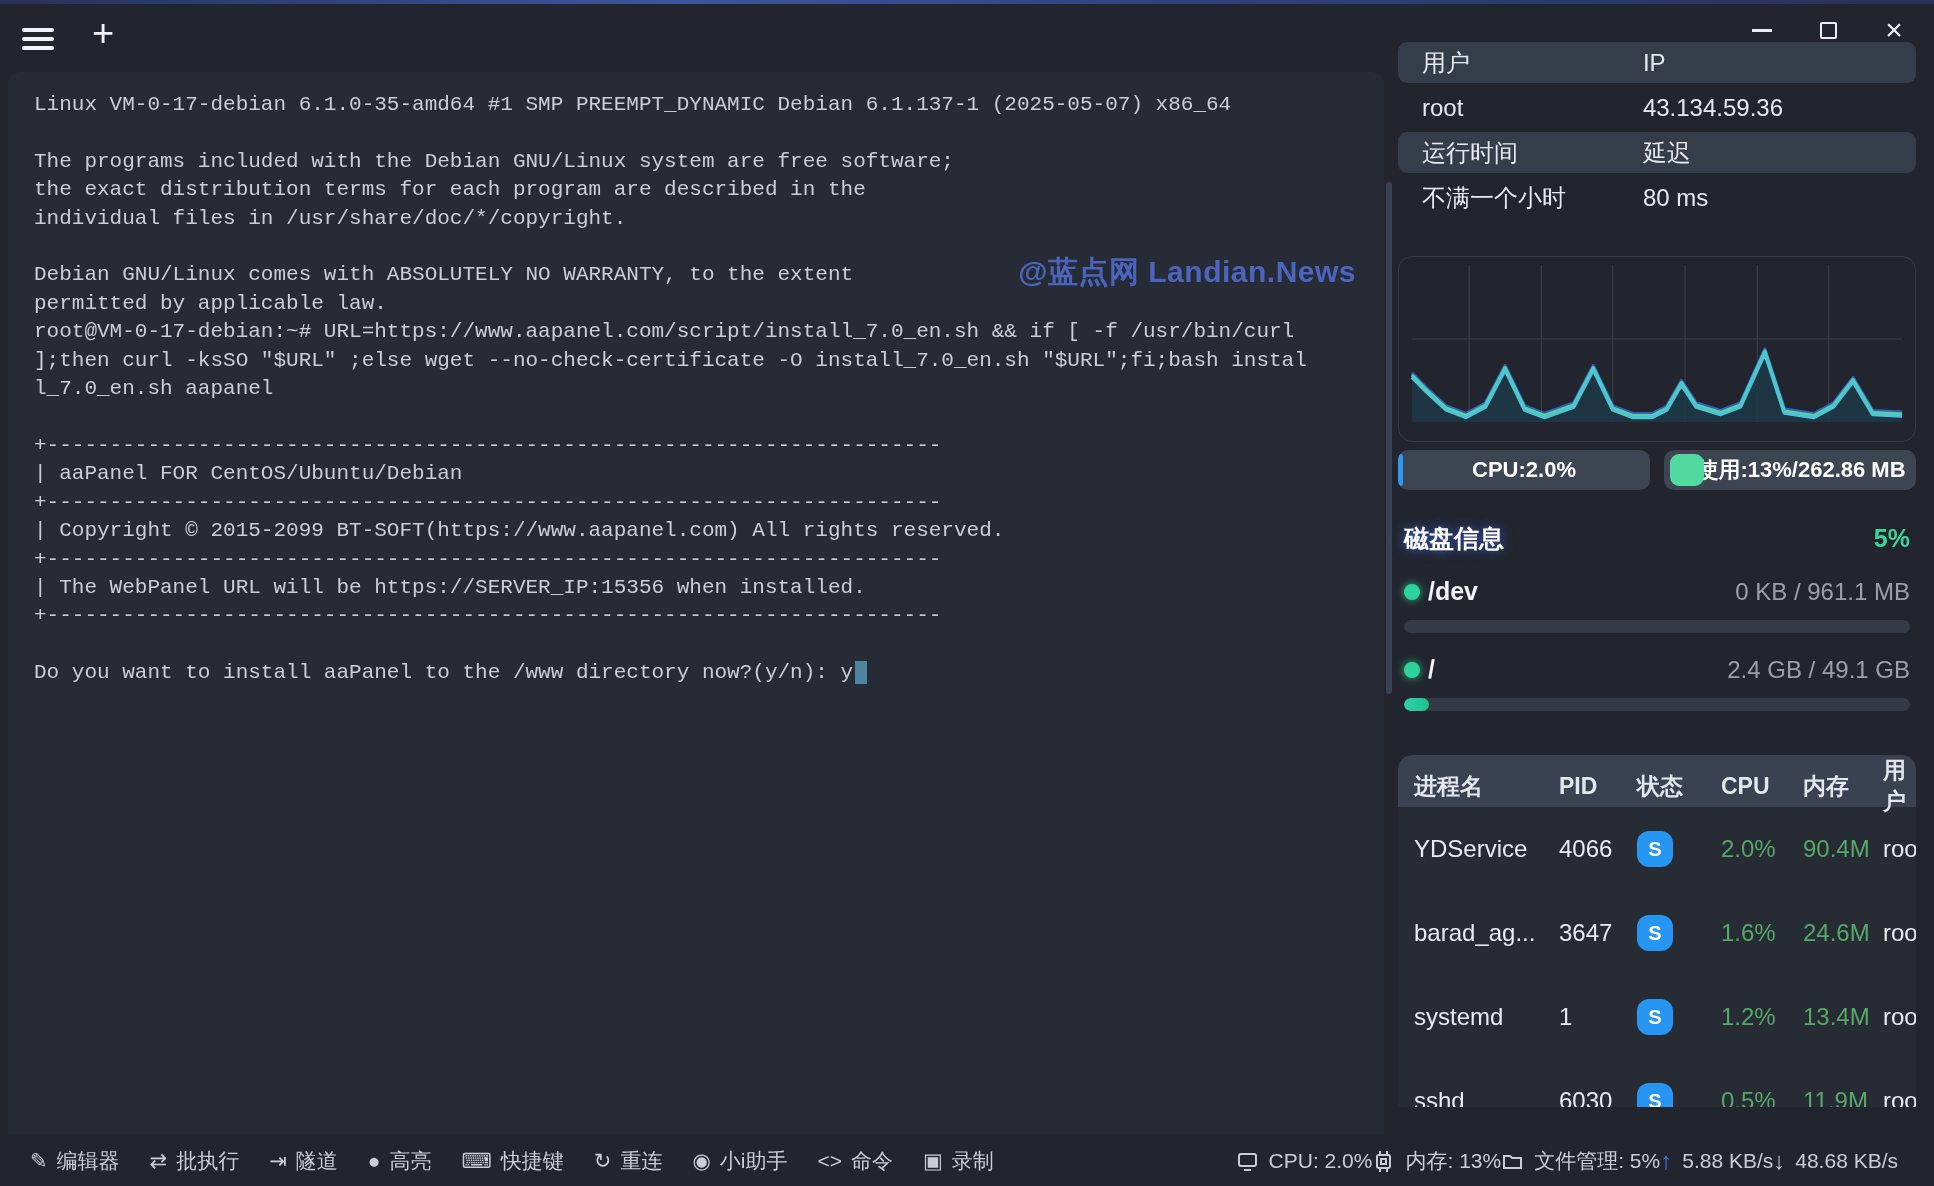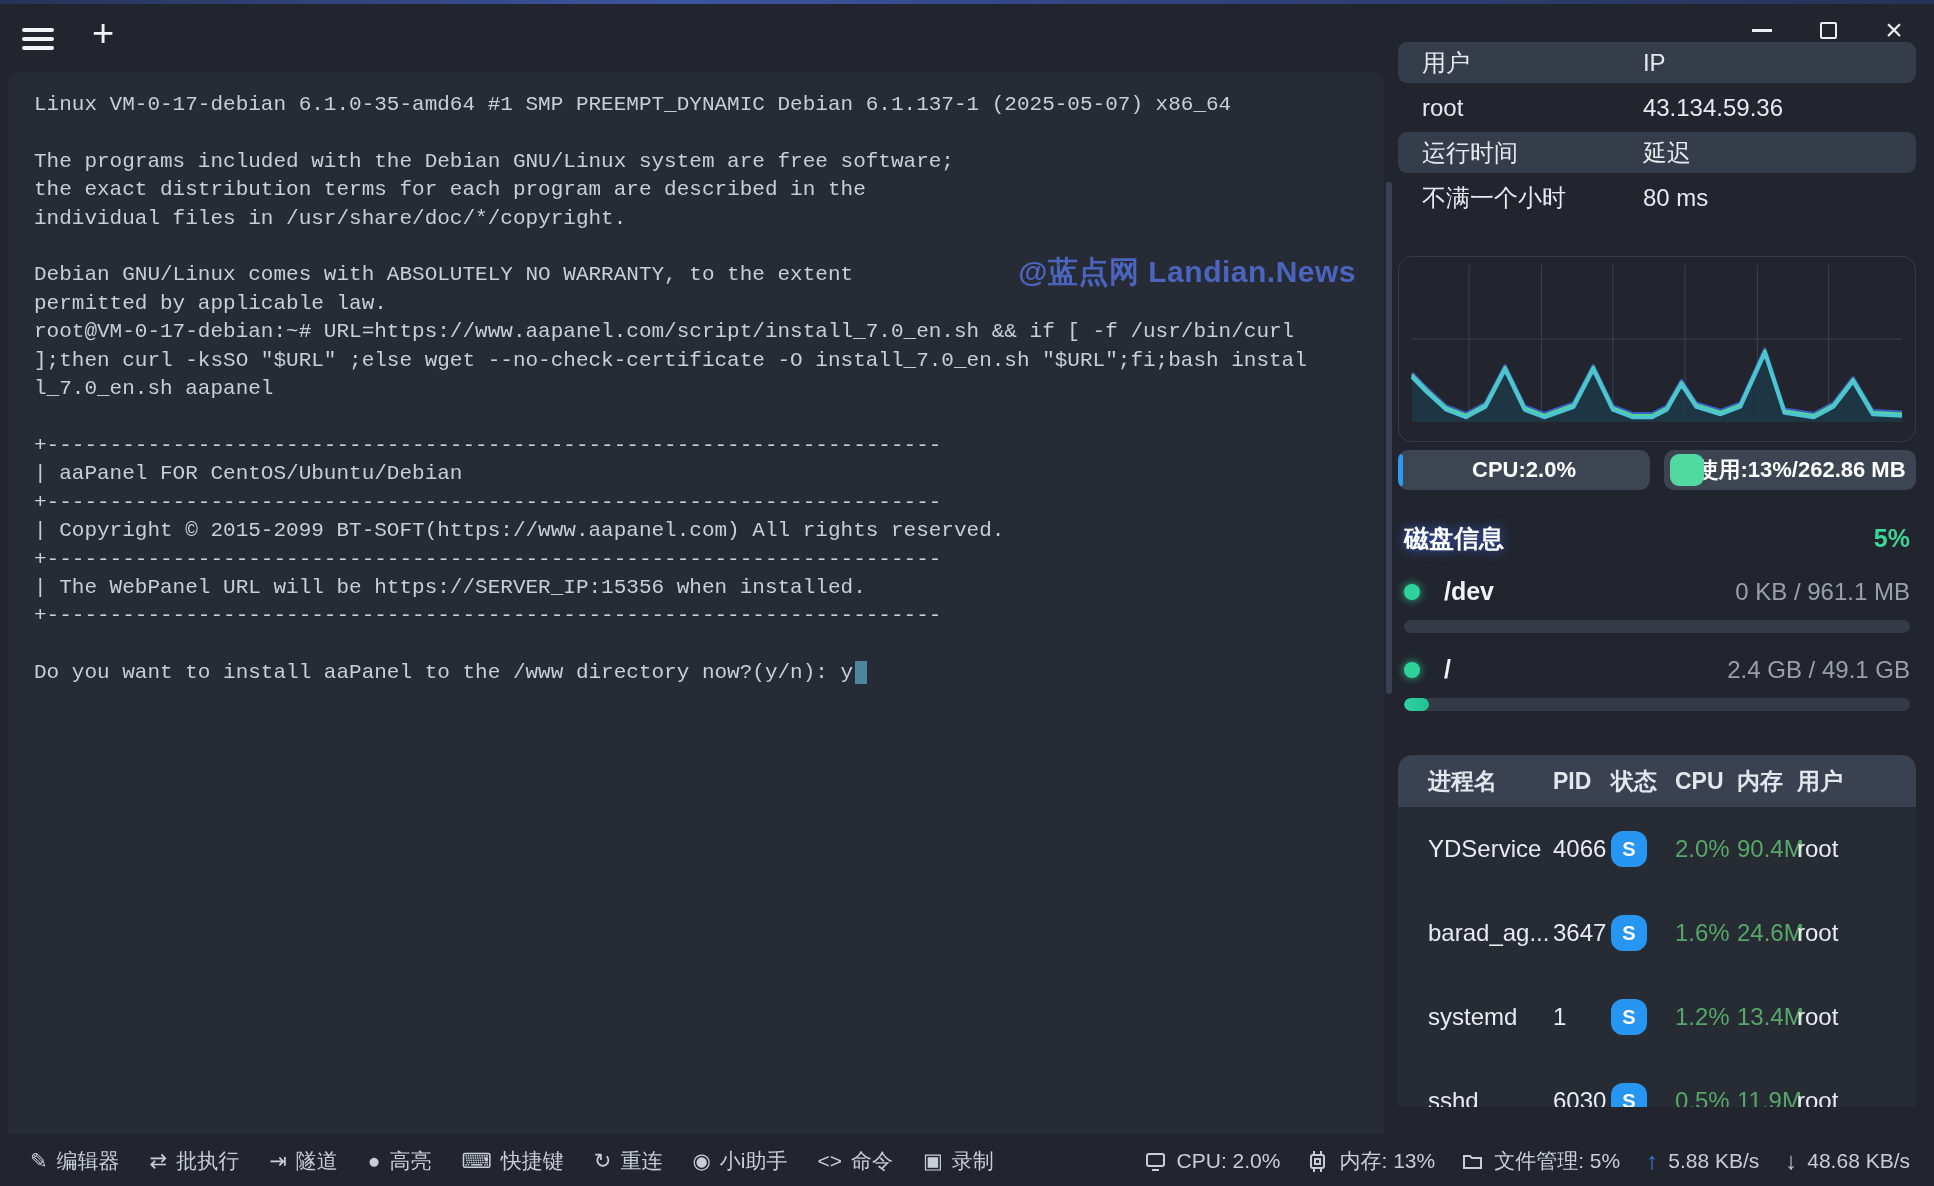--- a/index.html
+++ b/index.html
@@ -57,46 +57,46 @@
     font-size:22px; font-weight:700; color:#fff; overflow:hidden; }
   .pill-accent { position:absolute; left:0; top:4px; bottom:4px; width:5px;
     border-radius:3px; background:#2e9bf0; }
   .mem-chip { position:absolute; left:6px; top:4px; width:34px; height:32px;
     border-radius:9px; background:#52d9a0; }
   
   .disk-head { margin-top:32px; display:flex; justify-content:space-between; align-items:center; padding:0 6px; }
   .disk-title { font-size:25px; font-weight:700; color:#ffffff; text-shadow:0 0 12px rgba(61,102,240,.85); }
   .disk-pct { font-size:25px; font-weight:700; color:#3ed598; }
   .vol-row { margin-top:22px; display:flex; justify-content:space-between; align-items:center; padding:0 6px; }
-  .vol-left { display:flex; align-items:center; gap:24px;text-align:center; }
+  .vol-left { display:flex; align-items:center; gap:8px;text-align:center; }
   .vol-dot { width:16px; height:16px; border-radius:50%; background:#2ed39b;
     box-shadow:0 0 9px rgba(46,211,155,.85); }
   .vol-name { font-size:25px; font-weight:700; color:#f0f2f5; }
   .vol-usage { font-size:24px; color:#9aa0ab; }
   .vol-bar { margin:14px 6px 0 6px; height:13px; border-radius:7px; background:#343a46; overflow:hidden; }
   .vol-fill { height:100%; border-radius:7px; background:linear-gradient(90deg,#2ed3a3,#23c08f); }
   
   .proc-panel { margin-top:44px; height:352px; background:#272b34;
     border-radius:14px 14px 0 0; overflow:hidden; }
   .proc-grid { display:grid; grid-template-columns:125px 58px 64px 62px 60px 1fr;
-    align-items:center; padding-left:30px; }
+    align-items:center; padding-left:16px;gap:20px; }
   .proc-header { height:52px; background:#3a4150; border-radius:14px 14px 0 0; }
   .proc-header span { font-size:23px; color:#e3e6ec; font-weight:600; }
   .proc-row { height:84px; cursor:pointer; }
   .proc-row .c-name, .proc-row .c-pid, .proc-row .c-user { font-size:24px; color:#e8ebf0; }
   .proc-row .c-cpu, .proc-row .c-mem { font-size:24px; color:#55a868; }
   .s-badge { width:36px; height:36px; border-radius:12px; background:#2795f2;
     color:#fff; font-size:20px; font-weight:700; display:flex; align-items:center; justify-content:center; }
   
   .statusbar { position:absolute; left:0; bottom:0; width:1934px; height:50px;
     display:flex; align-items:center; background:#22252d; font-size:21px; color:#c8cdd6; }
   .sb-left { display:flex; align-items:center; gap:30px; padding-left:30px; }
   .sb-item { display:flex; align-items:center; gap:9px; cursor:pointer; }
   .sb-item .glyph { font-size:21px; color:#c8cdd6; }
-  .sb-right { margin-left:auto; display:flex; align-items:center; gap:26px; padding-right:24px; }
+  .sb-right { margin-left:auto; display:flex; align-items:center; padding-right:36px; }
   .sb-metric { display:flex; align-items:center; gap:10px; cursor:pointer; }
   .arrow-up { color:#3b7df0; font-size:24px; font-weight:700; }
   .arrow-down { color:#c2c8d2; font-size:24px; font-weight:700; }
   .mini-icon { width:23px; height:23px; }
   .mini-icon path, .mini-icon rect, .mini-icon line { stroke:#c8cdd6; stroke-width:2; fill:none; }
 </style>
 </head>
 <body>
 
 <div class="window">

